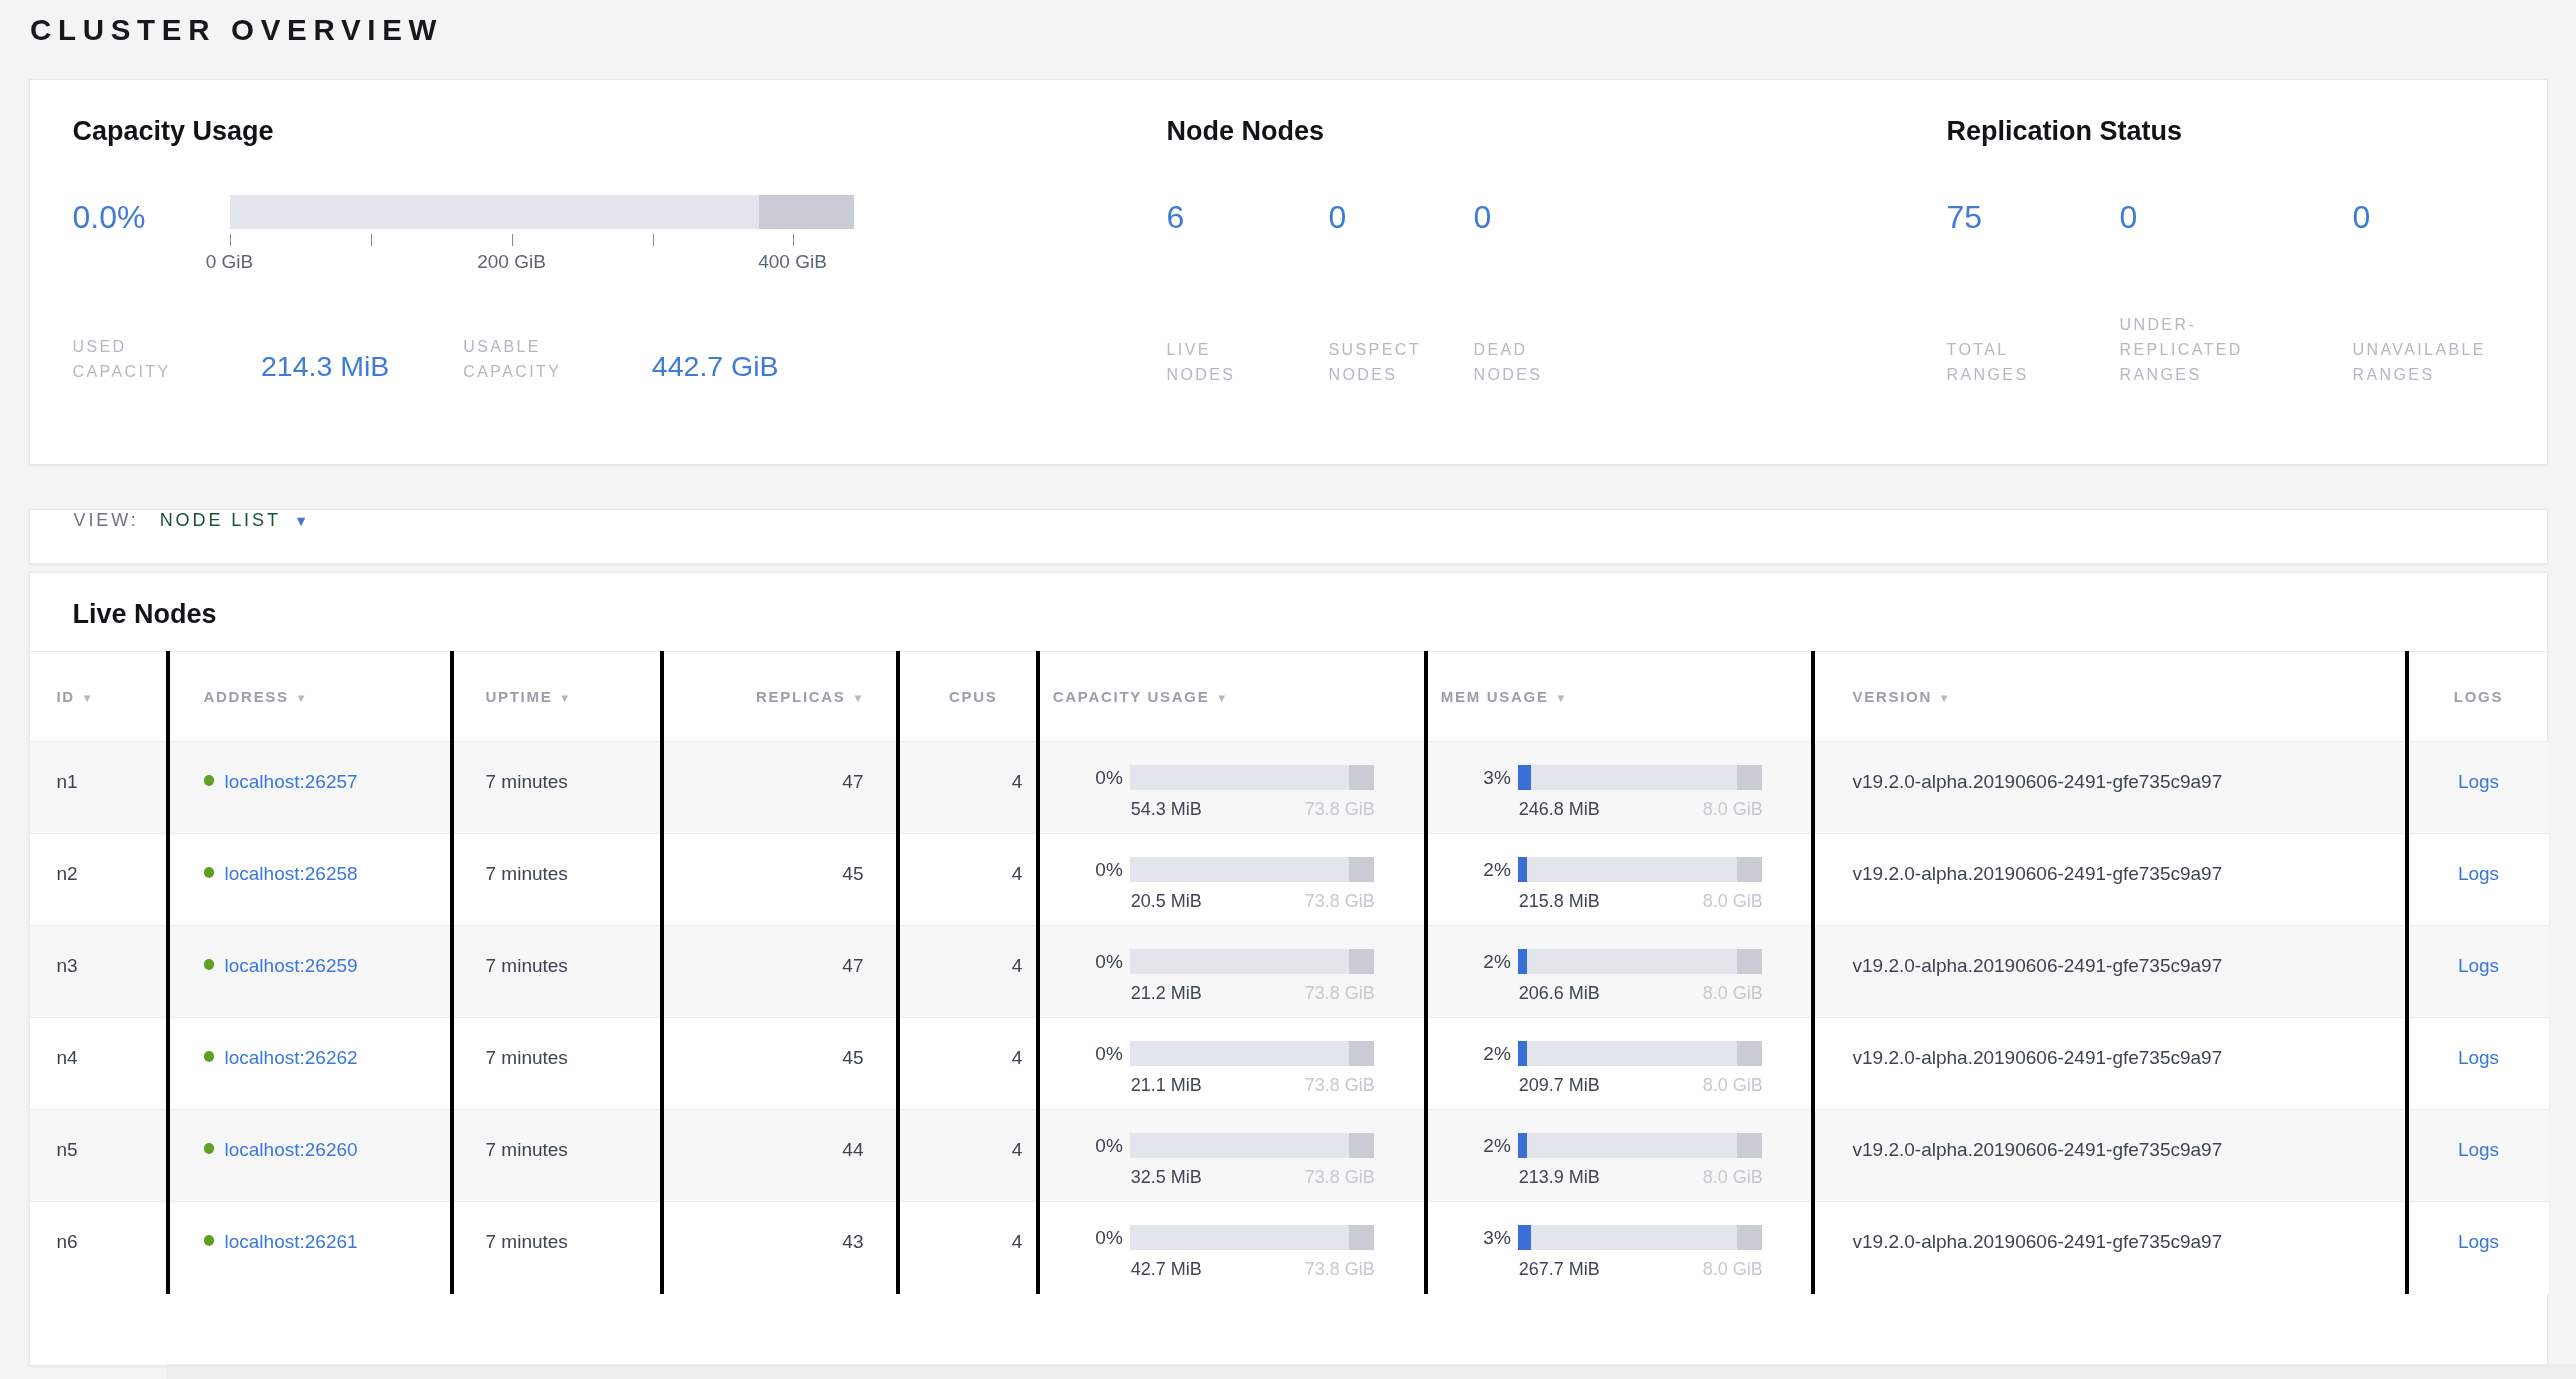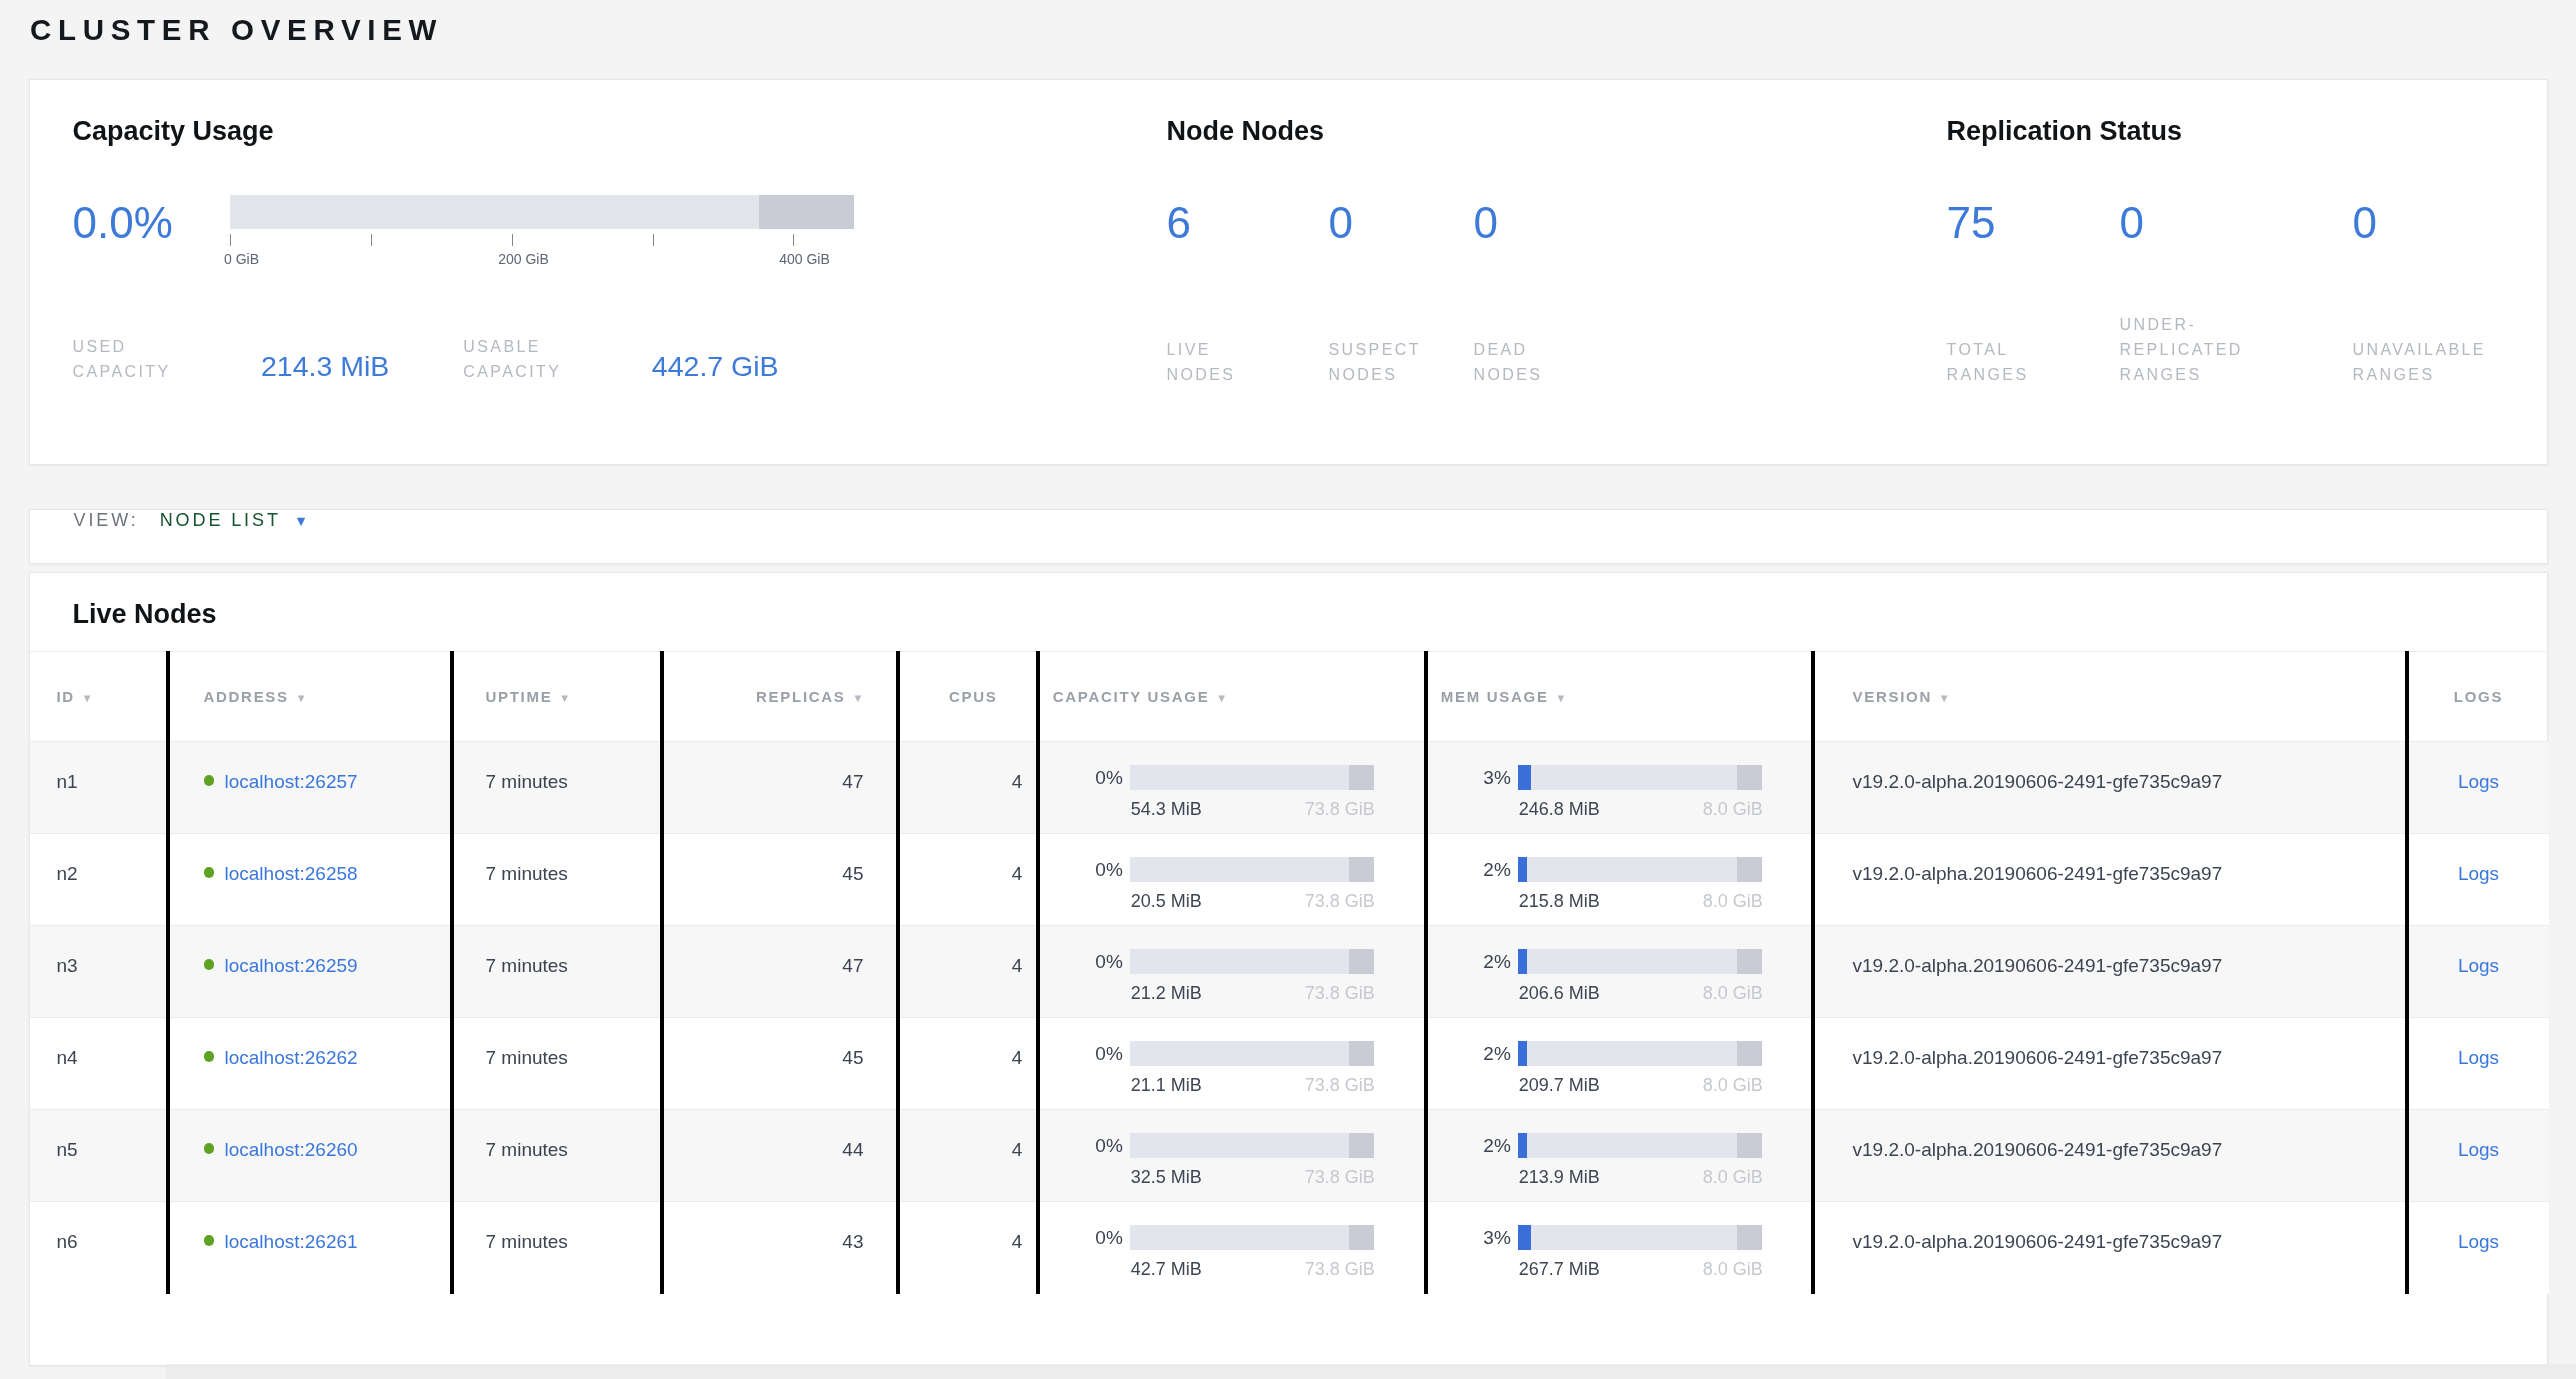--- a/index.html
+++ b/index.html
@@ -34,33 +34,33 @@
   }
   .sec h2, .table-card h2 {
     font-size:27px; font-weight:700; color:#111417;
   }
   .sec-capacity { width:1094px; flex:none; }
   .sec-nodes   { width:780px;  flex:none; }
   .sec-repl    { flex:1; }
 
   .cap-content { display:flex; margin-top:48px; align-items:flex-start; }
   .big-num {
-    font-size:44px; font-weight:500; color:#3e7ad7; line-height:1;
+    font-size:32px; font-weight:500; color:#3e7ad7; line-height:1;
   }
   .big-pct { width:119px; flex:none; padding-top:5.7px; }
 
   .cap-chart { margin-left:38px; width:624px; position:relative; }
   .cap-track { position:relative; width:624px; height:34px; background:#e3e5ec; overflow:hidden; }
   .cap-dark  { position:absolute; top:0; right:0; height:34px; background:#c9ccd4; }
   .cap-axis  { position:relative; height:15px; margin-top:4.8px; }
   .cap-tick  { position:absolute; top:0; width:1.9px; height:12.4px; background:#7e8794; }
   .cap-ticklabels { position:relative; height:25px; margin-top:1.9px; }
   .cap-ticklabel {
     position:absolute; transform:translateX(-50%);
-    font-size:14px; color:#5d6673; white-space:nowrap;margin-left:12px;
+    font-size:19px; color:#5d6673; white-space:nowrap;
   }
 
   .cap-stats { display:flex; margin-top:59px; align-items:flex-end; }
   .stat-label {
     font-size:16px; font-weight:500; letter-spacing:2.4px;
     color:#b4b8bf; line-height:1.55; white-space:pre-line;
   }
   .cap-stat { display:flex; align-items:flex-end; }
   .cap-stat .stat-label { width:160px; flex:none; }
   .stat-value {

